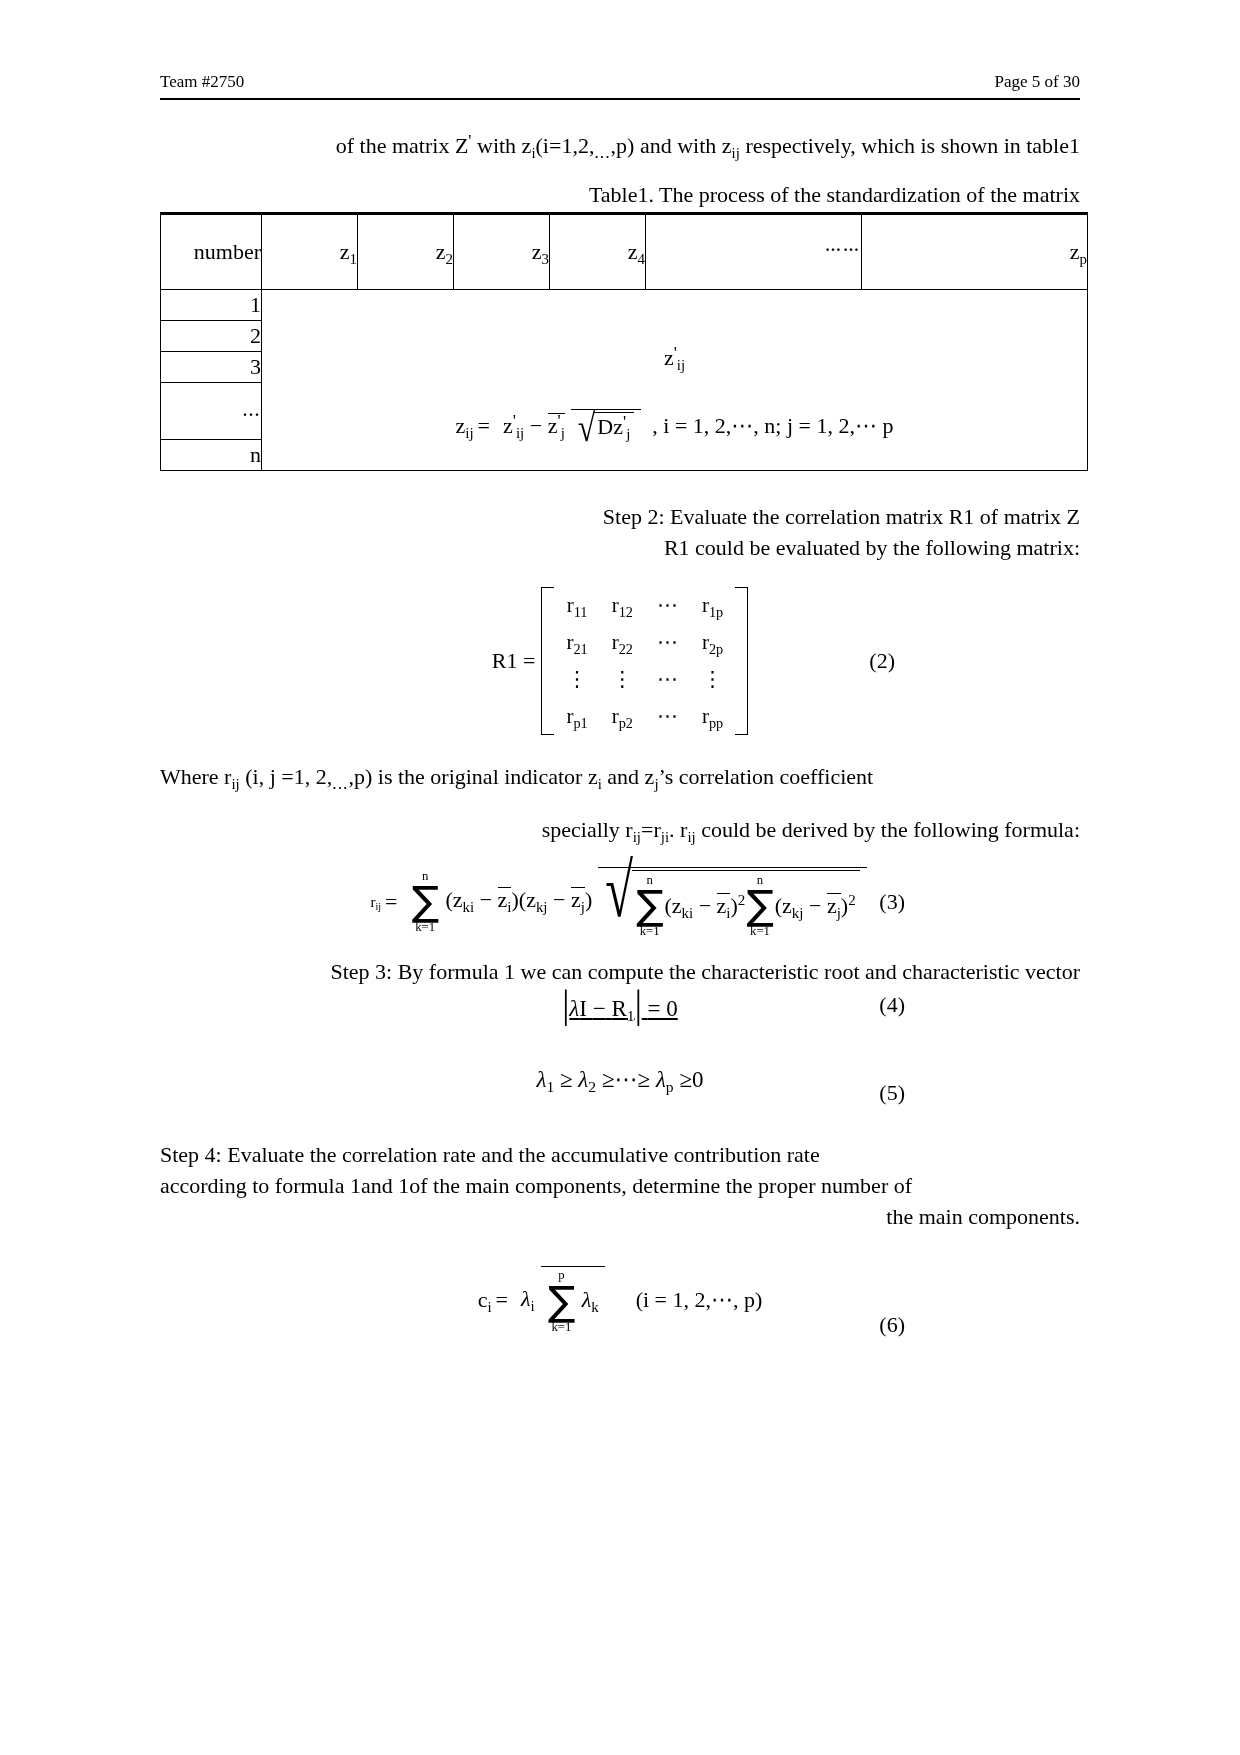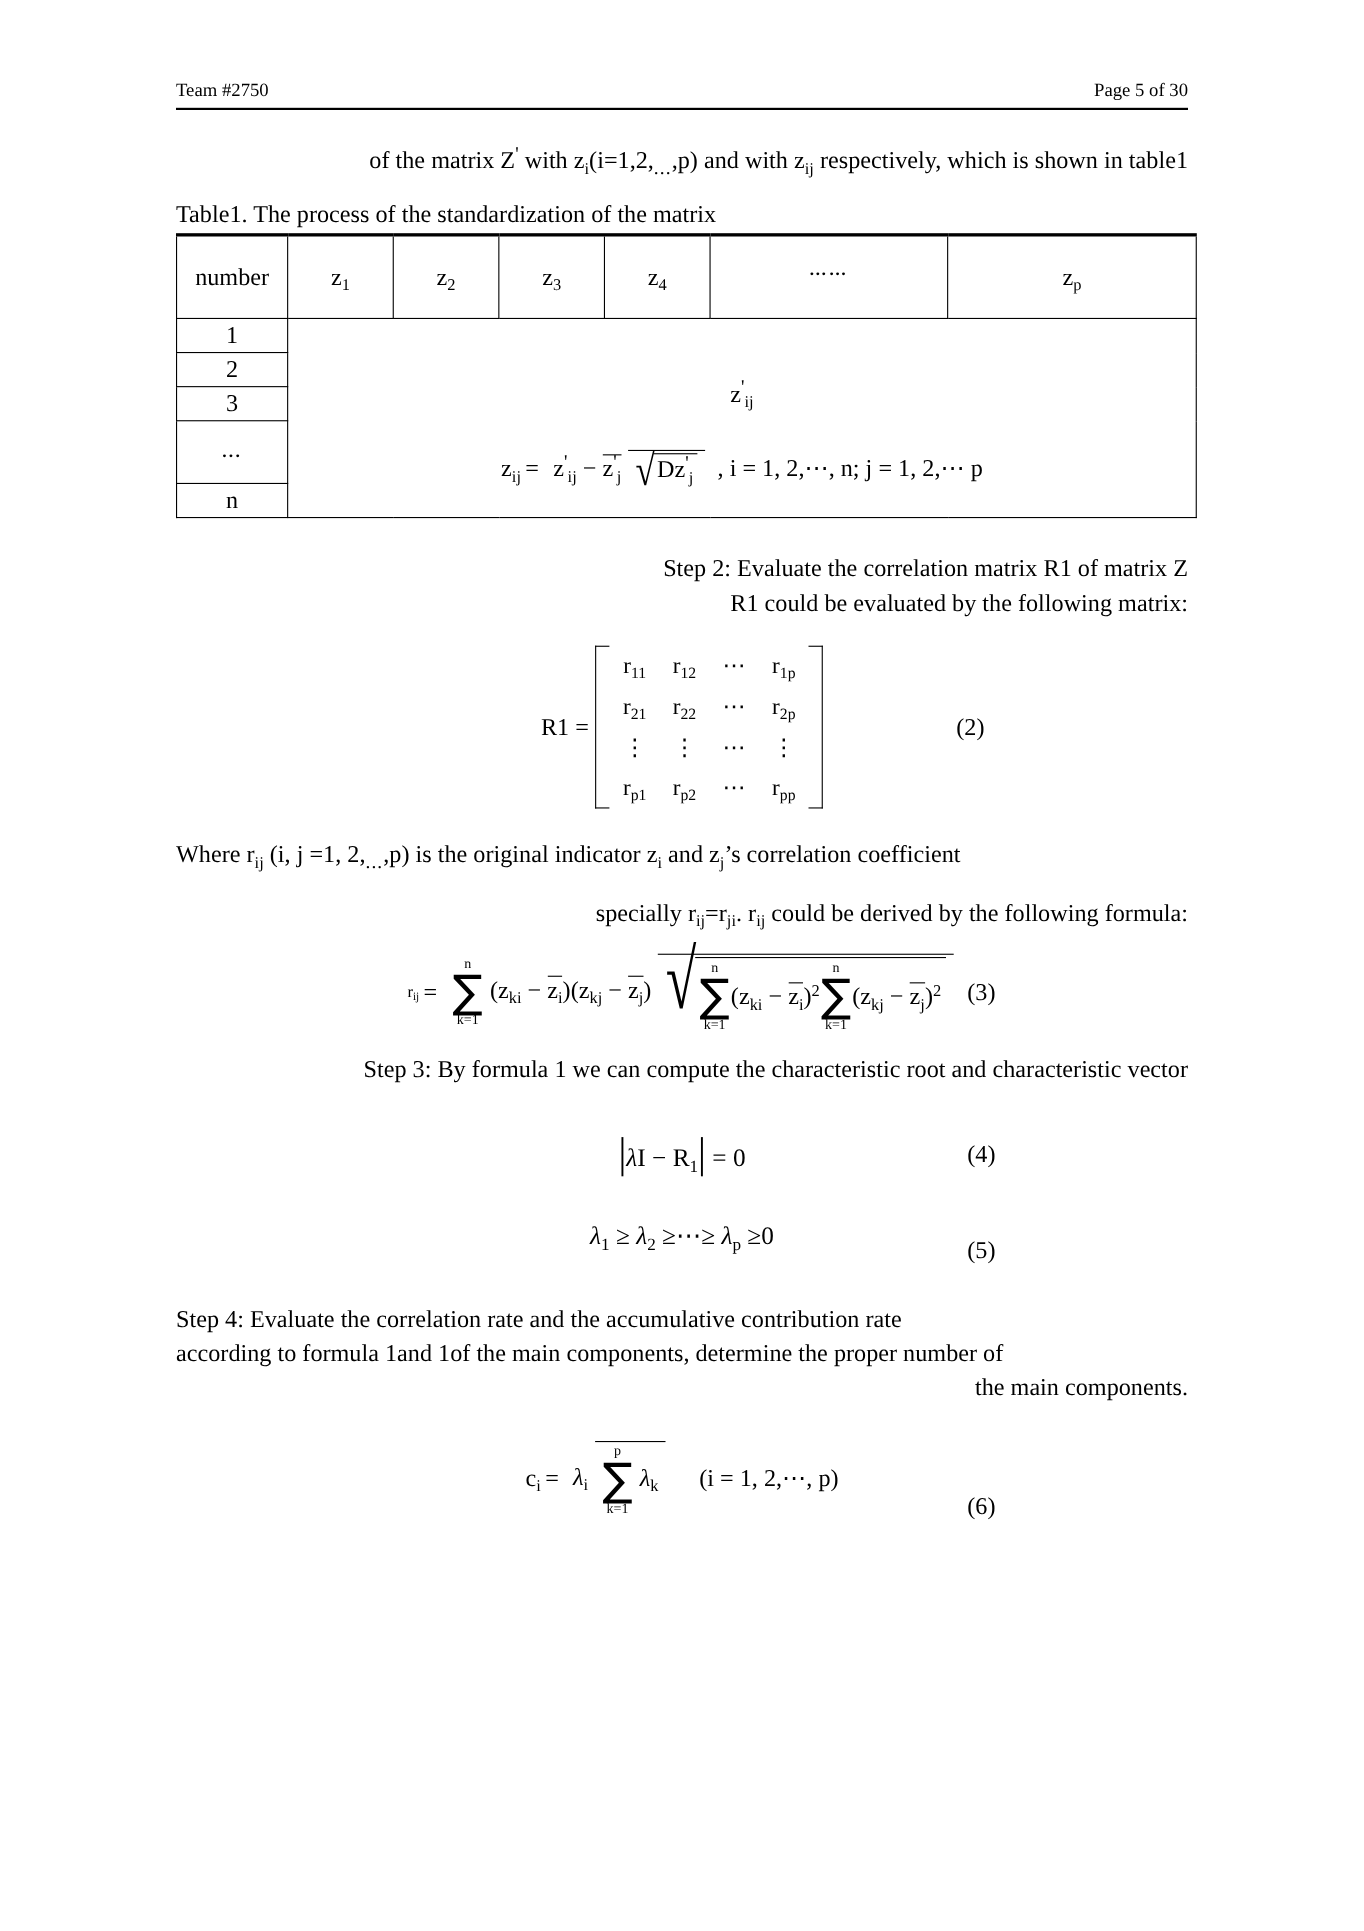--- a/index.html
+++ b/index.html
@@ -50,41 +50,41 @@
   }
   p.body {
     font-size: 22px;
     line-height: 31px;
     margin: 0 0 0 0;
     text-align: justify;
   }
   p.body.nojust { text-align: right; }
   .caption {
     font-size: 22px;
-    text-align: left;
+    text-align: right;
     margin: 14px 0 4px 0;
   }
   sub { font-size: 0.68em; vertical-align: -0.32em; line-height: 0; }
   sup { font-size: 0.68em; vertical-align: 0.52em; line-height: 0; }
   .prime { font-size: 0.8em; vertical-align: 0.42em; }
   .dots-low {
     font-size: 0.8em;
     vertical-align: -0.3em;
     letter-spacing: 1px;
   }
   
   table.t1 {
     border-collapse: collapse;
     width: 920px;
     table-layout: fixed;
     font-size: 22px;
   }
   table.t1 td {
     border: 1px solid #000;
-    text-align: center;
+    text-align: right;
     vertical-align: middle;
     padding: 0;
   }
   table.t1 .thead td { height: 62px; }
   table.t1 .numcol { width: 100px; }
   table.t1 .zcol { width: 95px; }
   table.t1 .dotscol { width: 215px; }
   table.t1 .pcol { width: 225px; }
   .t1-outer { border-top: 3px solid #000 !important; }
   .rowh { height: 30px; }
@@ -317,21 +317,21 @@
             </span>
           </span>
         </span>
       </span>
       <span class="eqno" style="right:175px;">(3)</span>
     </div>
 
     <div style="height:18px"></div>
     <p class="body nojust">Step 3: By formula 1 we can compute the characteristic root and characteristic vector</p>
 
-    <div class="mathrow" style="margin-top:44px;">
+    <div class="mathrow" style="text-decoration:underline;">
       <span style="font-size:23px;"><span class="vbar">|</span><span class="ital">λ</span><span>I</span> <span>−</span> <span>R</span><sub>1</sub><span class="vbar">|</span> <span>= 0</span></span>
       <span class="eqno" style="right:175px;">(4)</span>
     </div>
 
     <div class="mathrow" style="margin-top:44px;">
       <span style="font-size:23px;"><span class="ital">λ</span><sub>1</sub> <span>≥</span> <span class="ital">λ</span><sub>2</sub> <span>≥</span><span>⋯</span><span>≥</span> <span class="ital">λ</span><sub>p</sub> <span>≥</span><span>0</span></span>
       <span class="eqno" style="right:175px; top:14px;">(5)</span>
     </div>
 
     <div style="height:46px"></div>

